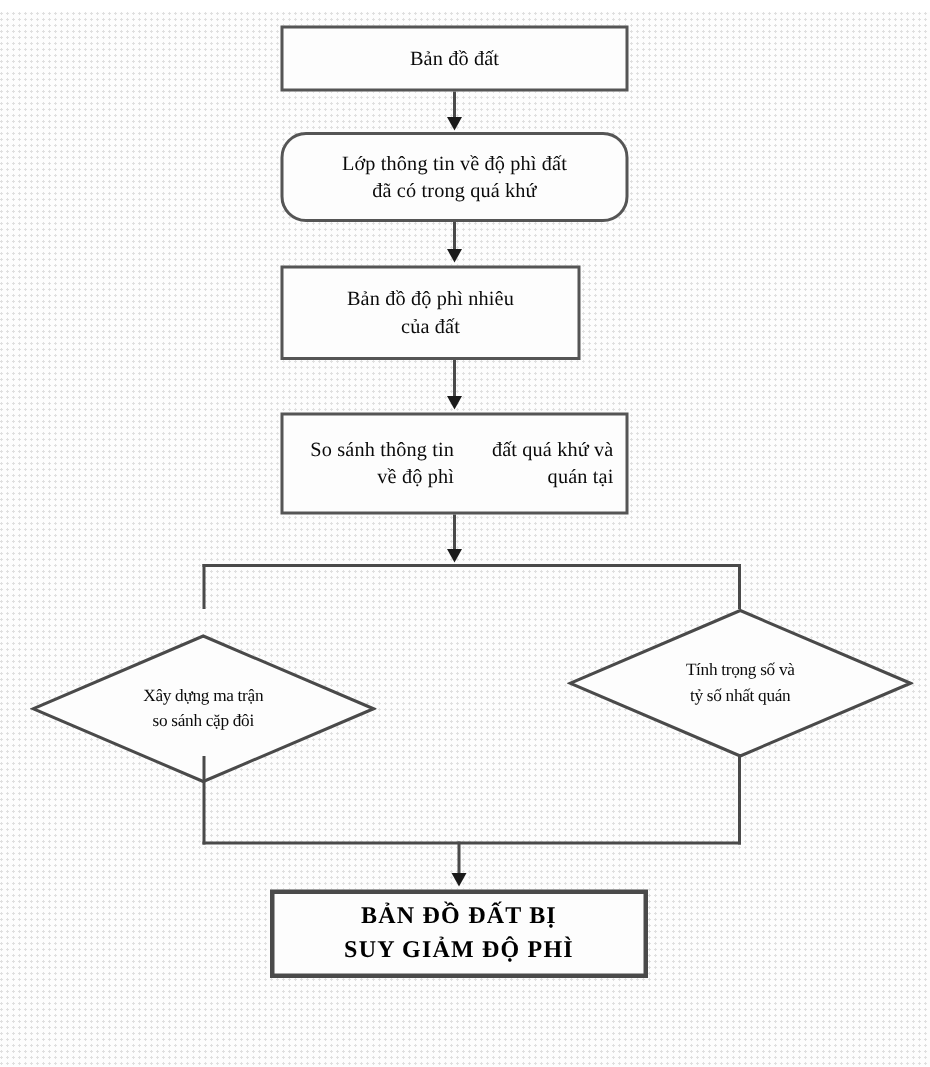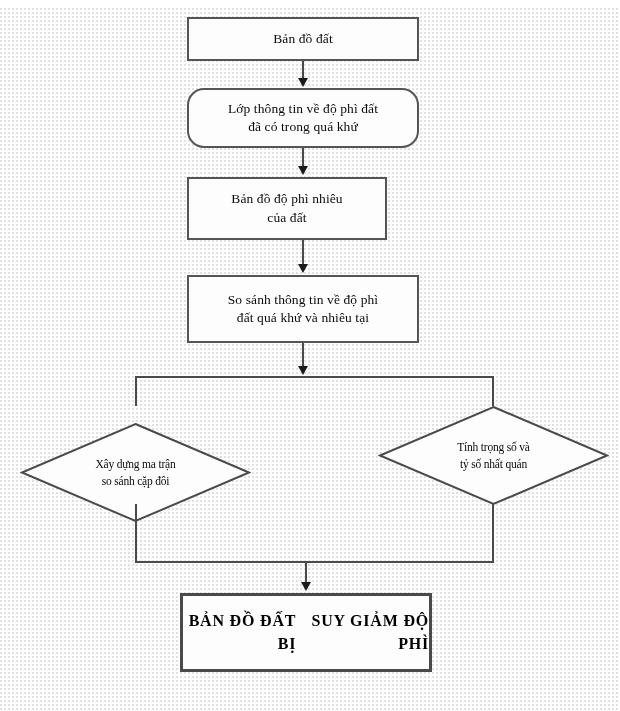--- a/index.html
+++ b/index.html
@@ -121,23 +121,23 @@
   <div class="arrowhead" style="left:298px; top:166px;"></div>
 
   <div class="node box" style="left:187px; top:177px; width:200px; height:63px; flex-direction:column;">
     <span class="txt">Bản đồ độ phì nhiêu</span>
     <span class="txt">của đất</span>
   </div>
 
   <div class="vline" style="left:302px; top:240px; height:26px;"></div>
   <div class="arrowhead" style="left:298px; top:264px;"></div>
 
-  <div class="node box" style="left:187px; top:275px; width:232px; height:68px; flex-direction:column;">
+  <div class="node box" style="left:187px; top:275px; width:232px; height:68px; flex-direction:row;">
     <span class="txt">So sánh thông tin về độ phì</span>
-    <span class="txt">đất quá khứ và nhiêu tại</span>
+    <span class="txt">đất quá khứ và quán tại</span>
   </div>
 
   <div class="vline" style="left:302px; top:343px; height:25px;"></div>
   <div class="arrowhead" style="left:298px; top:366px;"></div>
 
   <div class="hline" style="left:135px; top:376px; width:359px;"></div>
   <div class="vline" style="left:135px; top:376px; height:30px;"></div>
   <div class="vline" style="left:492px; top:376px; height:30px;"></div>
 
   <div class="diamond-wrap" style="left:20px; top:422px; width:231px; height:101px;">
@@ -164,18 +164,18 @@
     </div>
   </div>
 
   <div class="vline" style="left:135px; top:504px; height:59px;"></div>
   <div class="vline" style="left:492px; top:504px; height:59px;"></div>
   <div class="hline" style="left:135px; top:561px; width:359px;"></div>
 
   <div class="vline" style="left:305px; top:561px; height:23px;"></div>
   <div class="arrowhead" style="left:301px; top:582px;"></div>
 
-  <div class="node box-final" style="left:180px; top:593px; width:252px; height:79px; ">
+  <div class="node box-final" style="left:180px; top:593px; width:252px; height:59px; flex-direction:column;">
     <span class="txt">BẢN ĐỒ ĐẤT BỊ</span>
     <span class="txt">SUY GIẢM ĐỘ PHÌ</span>
   </div>
 
 </div>
 
 </body></html>

